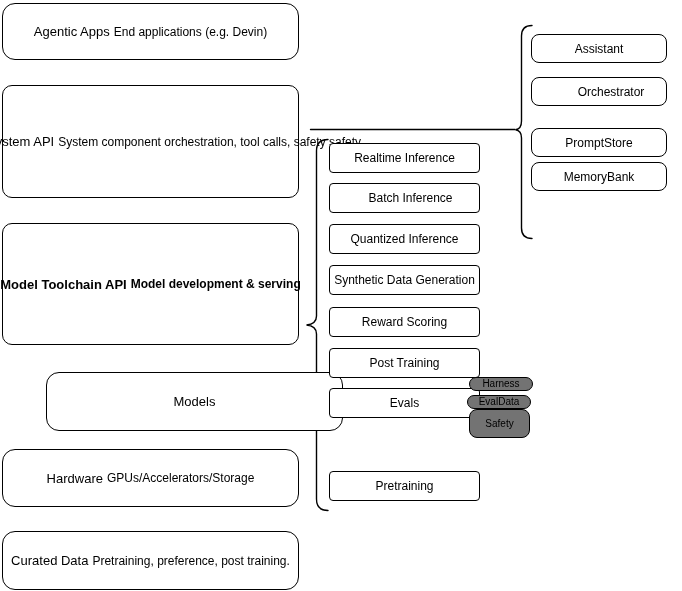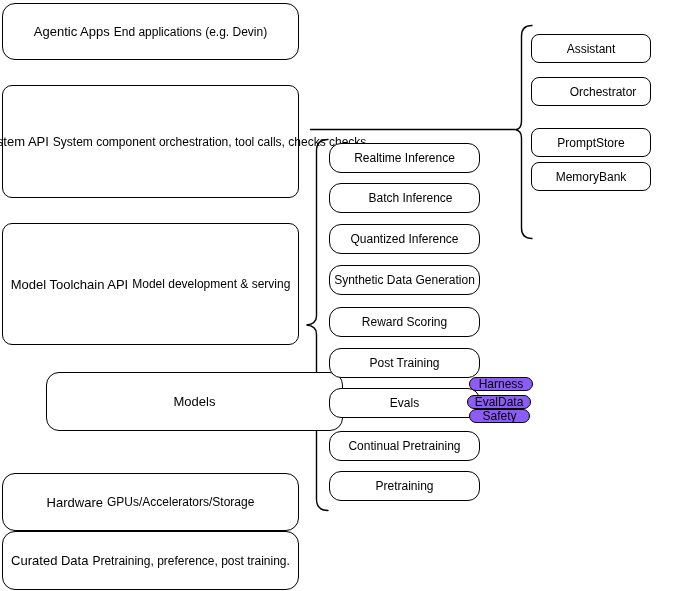--- a/index.html
+++ b/index.html
@@ -19,30 +19,30 @@
     background:#fff;
     display:flex;
     flex-direction:row;
     align-items:center;
     justify-content:center;
     text-align:center;
   }
   .lnode{left:2px;width:297px;gap:4px;}
   .lnode .title{font-size:13px;line-height:15px;white-space:nowrap;}
   .lnode .subtitle{font-size:12px;line-height:12px;white-space:nowrap;}
-  .mnode{left:329px;width:151px;height:30px;border-radius:12px;font-size:12px;white-space:nowrap;}
-  .rnode{left:531px;width:120px;height:29px;border-radius:8px;font-size:12px;white-space:nowrap;}
+  .mnode{left:329px;width:151px;height:30px;border-radius:4px;font-size:12px;white-space:nowrap;}
+  .rnode{left:531px;width:136px;height:29px;border-radius:8px;font-size:12px;white-space:nowrap;}
   .pill{
     position:absolute;
     box-sizing:border-box;
     border:1.3px solid #000;
-    background:#8b5cf6;
+    background:#737373;
     border-radius:8px;
     display:flex;align-items:center;justify-content:center;
-    font-size:12px;line-height:10px;white-space:nowrap;
+    font-size:10px;line-height:10px;white-space:nowrap;
     z-index:3;
   }
   .r12{border-radius:13px;}
   .r26{border-radius:10px;}
 </style>
 </head>
 <body>
 
 <div class="canvas">
 
@@ -54,33 +54,33 @@
     </g>
   </svg>
 
   <div class="node lnode r12" style="top:3px;height:57px;">
     <div class="title">Agentic Apps</div>
     <div class="subtitle">End applications (e.g. Devin)</div>
   </div>
 
   <div class="node lnode r26" style="top:85px;height:113px;">
     <div class="title">Agentic System API</div>
-    <div class="subtitle">System component orchestration, tool calls, checks checks</div>
+    <div class="subtitle">System component orchestration, tool calls, safety safety</div>
   </div>
 
-  <div class="node lnode r26" style="top:223px;height:122px;">
+  <div class="node lnode r26" style="top:223px;height:122px;font-weight:bold;">
     <div class="title">Model Toolchain API</div>
     <div class="subtitle">Model development &amp; serving</div>
   </div>
 
   <div class="node lnode r12" style="top:372px;height:59px;margin-left:44px;">
     <div class="title">Models</div>
   </div>
 
-  <div class="node lnode r12" style="top:449px;height:58px;margin-top:24px;">
+  <div class="node lnode r12" style="top:449px;height:58px;">
     <div class="title">Hardware</div>
     <div class="subtitle">GPUs/Accelerators/Storage</div>
   </div>
 
   <div class="node lnode r12" style="top:531px;height:59px;">
     <div class="title">Curated Data</div>
     <div class="subtitle">Pretraining, preference, post training.</div>
   </div>
 
   <div class="node mnode" style="top:143px;">
@@ -97,34 +97,31 @@
   </div>
   <div class="node mnode" style="top:307px;">
     <span>Reward Scoring</span>
   </div>
   <div class="node mnode" style="top:348px;">
     <span>Post Training</span>
   </div>
   <div class="node mnode" style="top:388px;">
     <span>Evals</span>
   </div>
-  <div class="node mnode" style="top:431px;">
-    <span>Continual Pretraining</span>
-  </div>
   <div class="node mnode" style="top:471px;">
     <span>Pretraining</span>
   </div>
 
   <div class="pill" style="left:469px;top:377px;width:64px;height:14px;">
     <span>Harness</span>
   </div>
   <div class="pill" style="left:467px;top:395px;width:64px;height:14px;">
     <span>EvalData</span>
   </div>
-  <div class="pill" style="left:469px;top:409px;width:61px;height:14px;">
+  <div class="pill" style="left:469px;top:409px;width:61px;height:29px;">
     <span>Safety</span>
   </div>
 
   <div class="node rnode" style="top:34px;">
     <span>Assistant</span>
   </div>
   <div class="node rnode" style="top:77px;padding-left:24px;">
     <span>Orchestrator</span>
   </div>
   <div class="node rnode" style="top:128px;">

